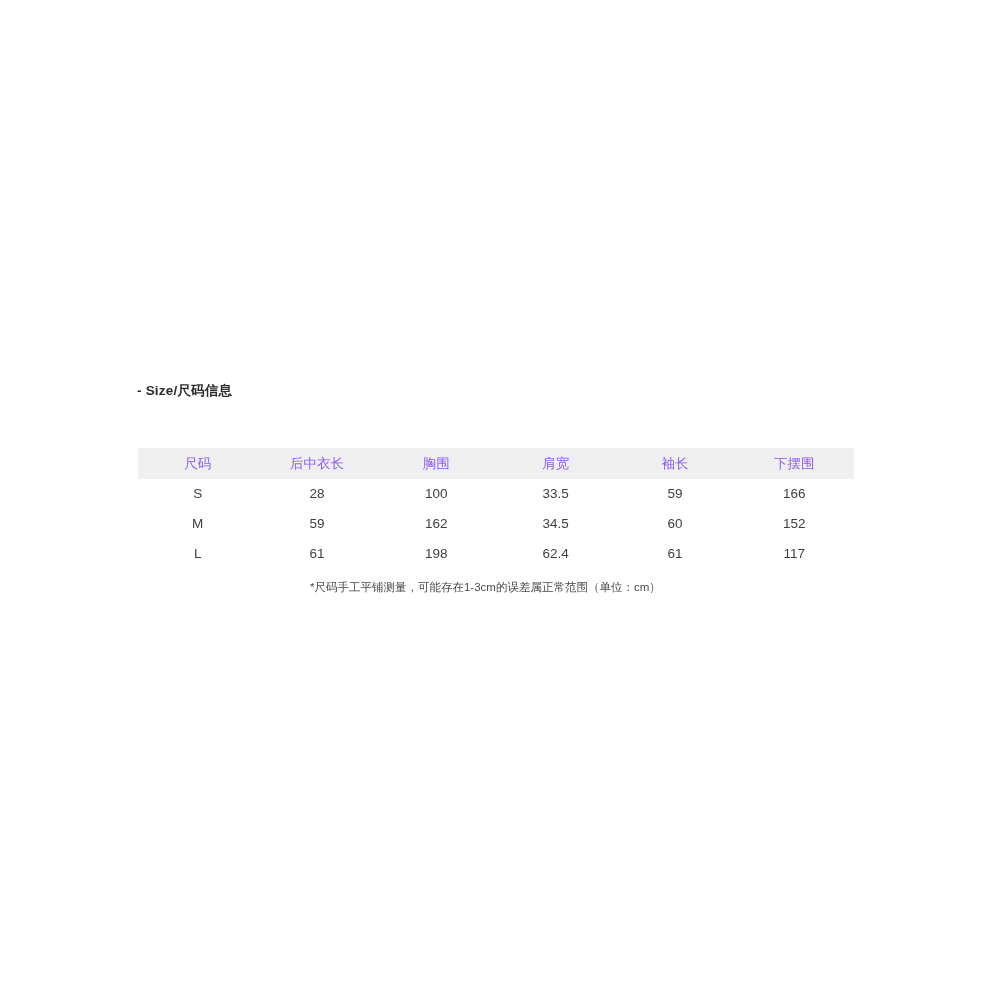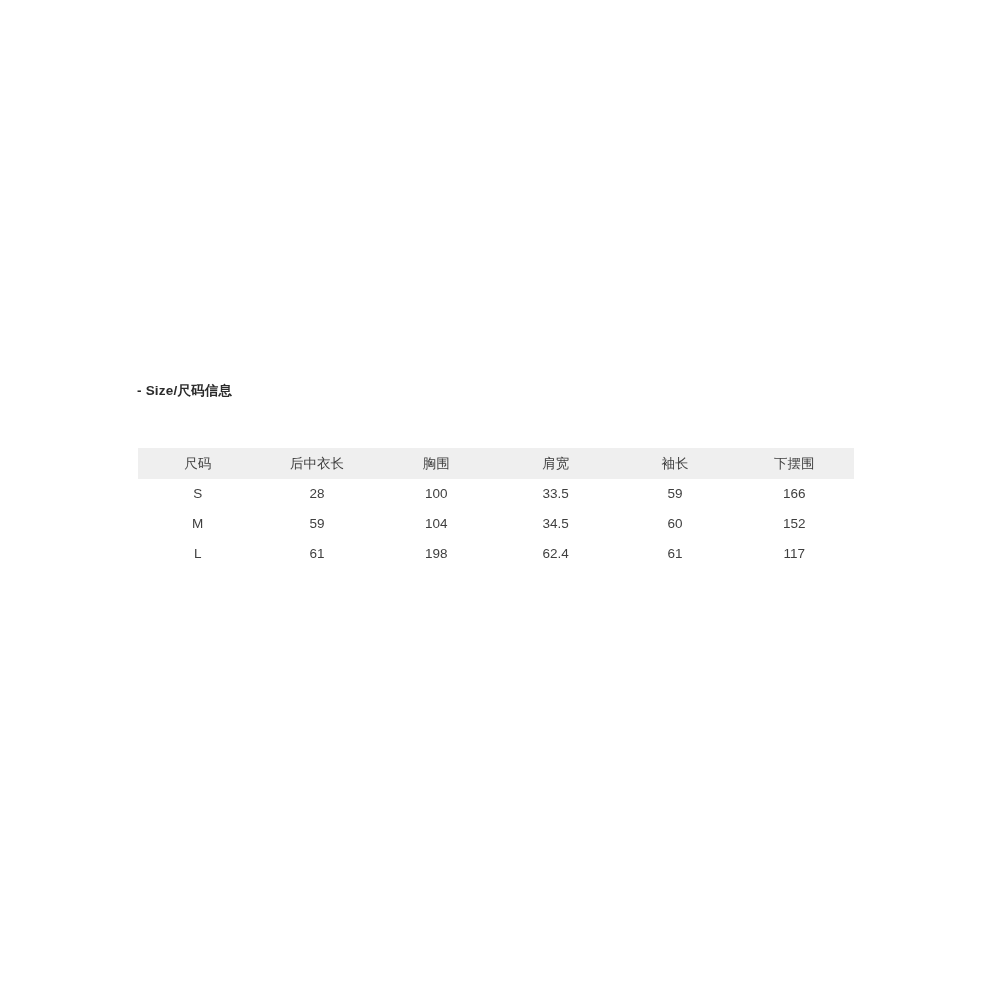--- a/index.html
+++ b/index.html
@@ -50,21 +50,21 @@
     font-weight: normal;
     font-size: 13.5px;
     color: #3c3c3c;
     padding: 0;
   }
 
   .size-table thead th {
     background: #efefef;
     height: 31px;
     line-height: 31px;
-    color: #404040;
+    color: #8b5cf6;
   }
 
   .size-table tbody td {
     height: 30px;
     line-height: 30px;
     background: #ffffff;
     color: #3f3f3f;
   }
 
   .note {
@@ -99,30 +99,31 @@
         <td>S</td>
         <td>28</td>
         <td>100</td>
         <td>33.5</td>
         <td>59</td>
         <td>166</td>
       </tr>
       <tr>
         <td>M</td>
         <td>59</td>
-        <td>104</td>
+        <td>162</td>
         <td>34.5</td>
         <td>60</td>
         <td>152</td>
       </tr>
       <tr>
         <td>L</td>
         <td>61</td>
         <td>198</td>
         <td>62.4</td>
         <td>61</td>
         <td>117</td>
       </tr>
     </tbody>
   </table>
 
+  <div class="note">*尺码手工平铺测量，可能存在1-3cm的误差属正常范围（单位：cm）</div>
 
 </div>
 
 </body></html>

